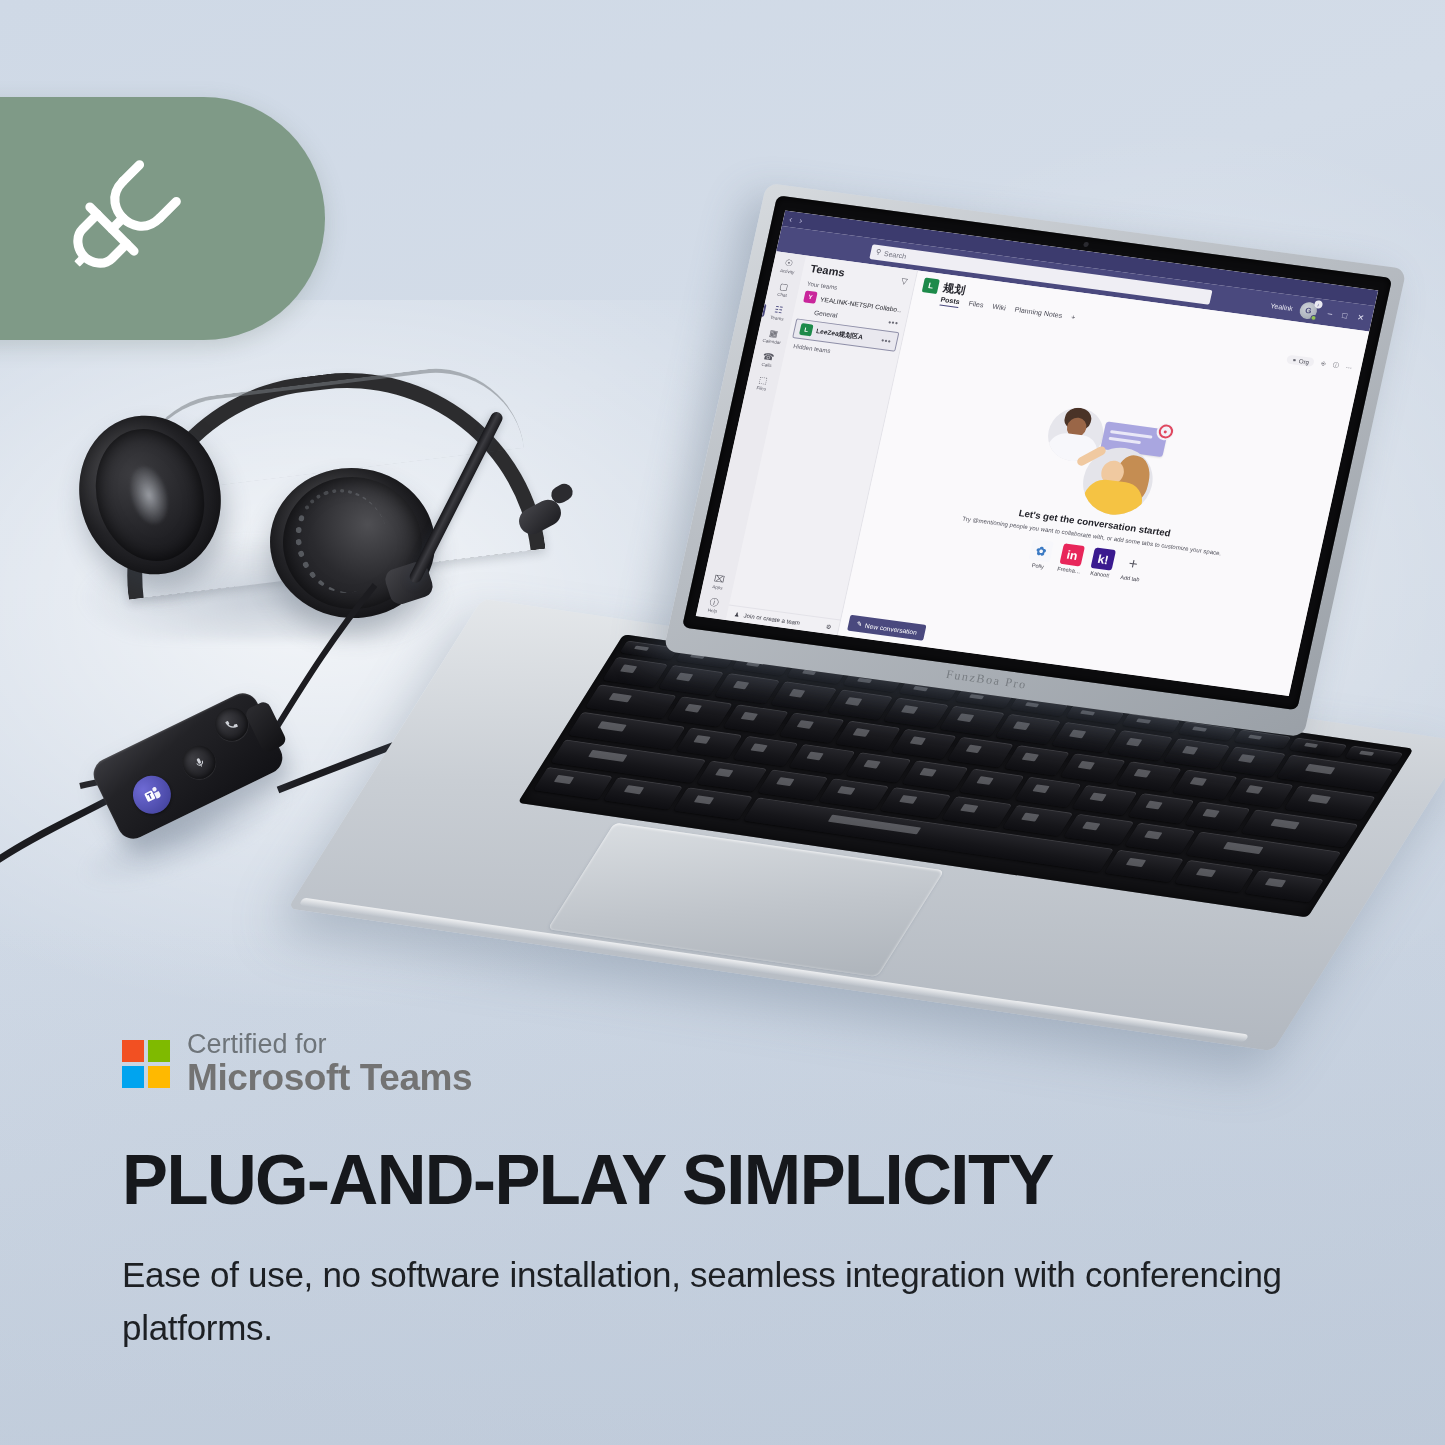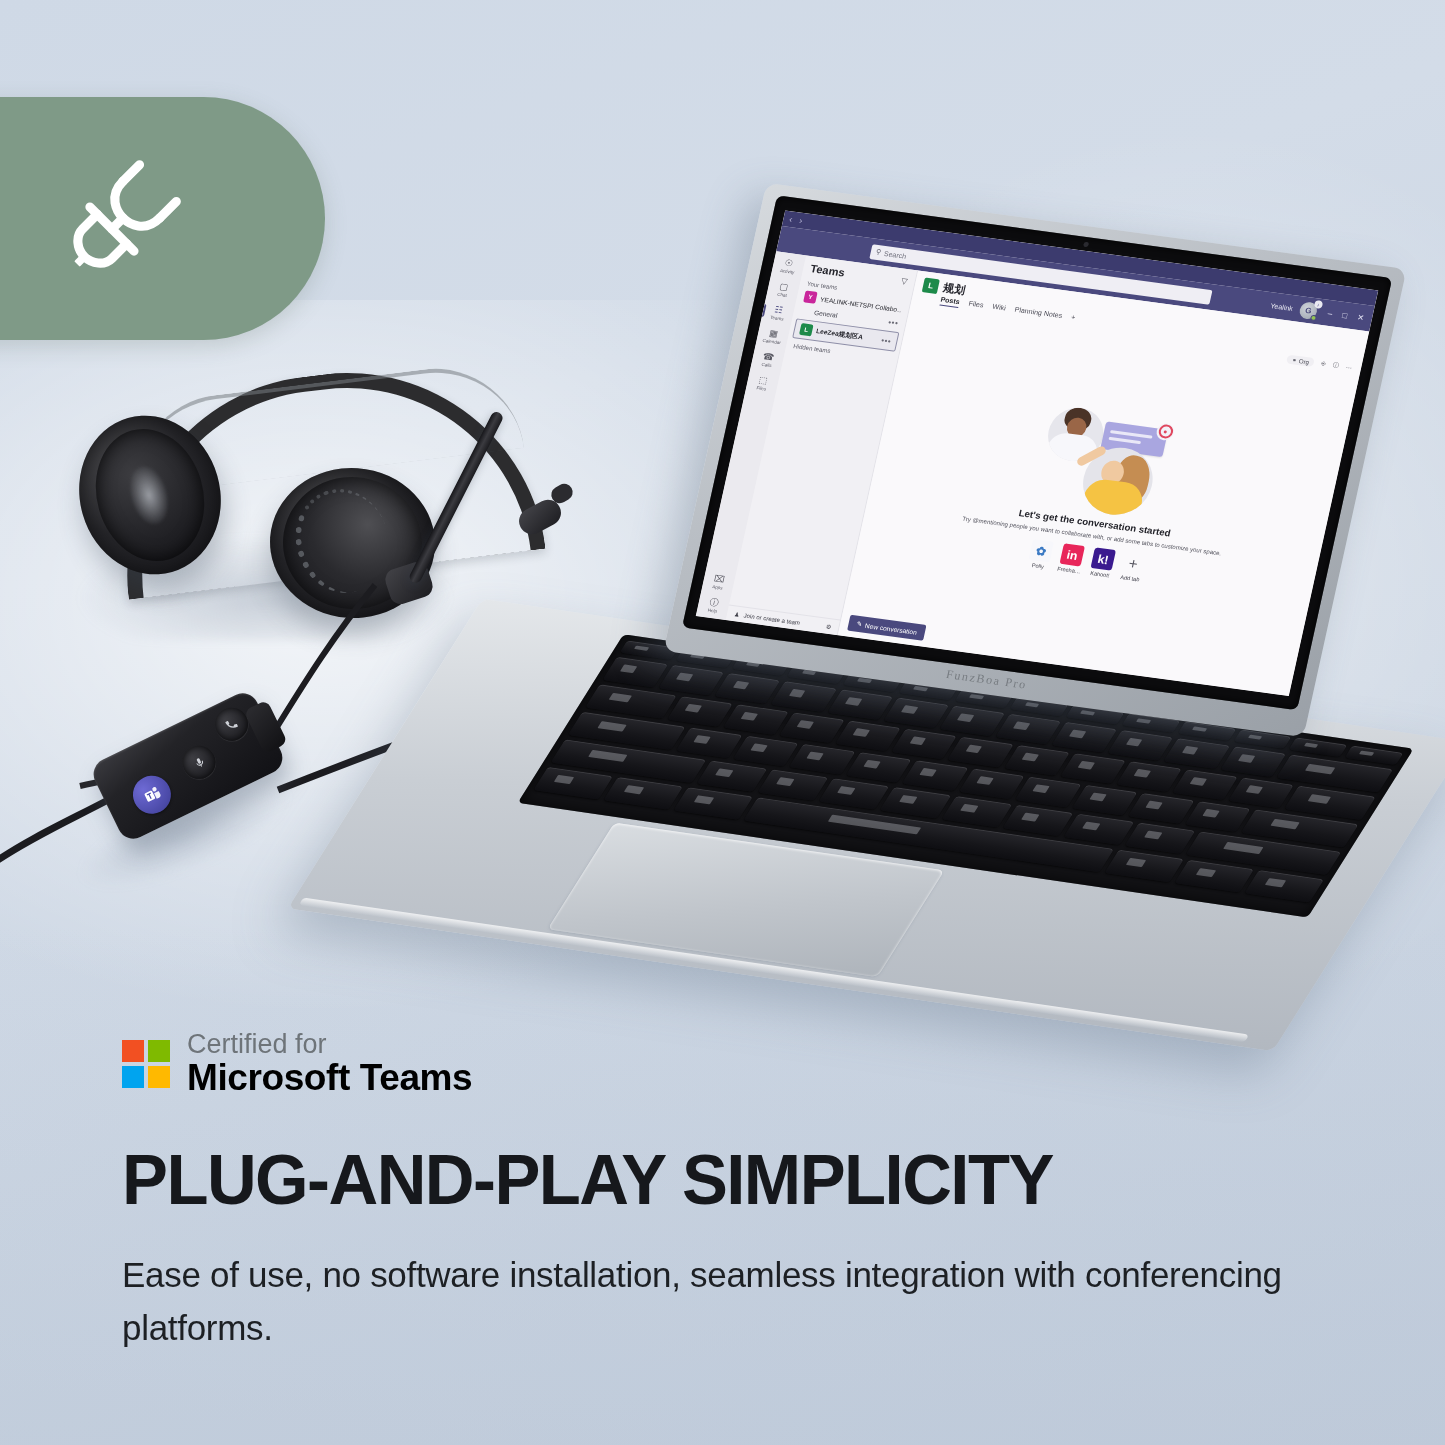--- a/index.html
+++ b/index.html
@@ -397,21 +397,21 @@
     border-radius: 6px;
     box-shadow: inset 0 1px 3px rgba(255,255,255,0.85), 0 1px 3px rgba(110,125,145,0.28);
   }
 
   
   .cert { position: absolute; left: 122px; top: 1031px; display: flex; align-items: center; gap: 17px; }
   .ms-logo { display: grid; grid-template-columns: 22px 22px; grid-template-rows: 22px 22px; gap: 4px; }
   .ms-q { width: 22px; height: 22px; }
   .cert-text { display: flex; flex-direction: column; line-height: 1.02; }
   .cert-l1 { font-size: 27px; color: #6e7479; }
-  .cert-l2 { font-size: 37px; color: #000000; font-weight: bold; letter-spacing: -0.4px; }
+  .cert-l2 { font-size: 37px; color: #737373; font-weight: bold; letter-spacing: -0.4px; }
 
   
   .headline {
     position: absolute; left: 122px; top: 1139px;
     font-size: 71px; font-weight: bold; color: #16181c;
     letter-spacing: -1.6px; white-space: nowrap;
     font-family: "Liberation Sans", sans-serif;
     transform: scaleX(0.97);
     transform-origin: left center;
   }

